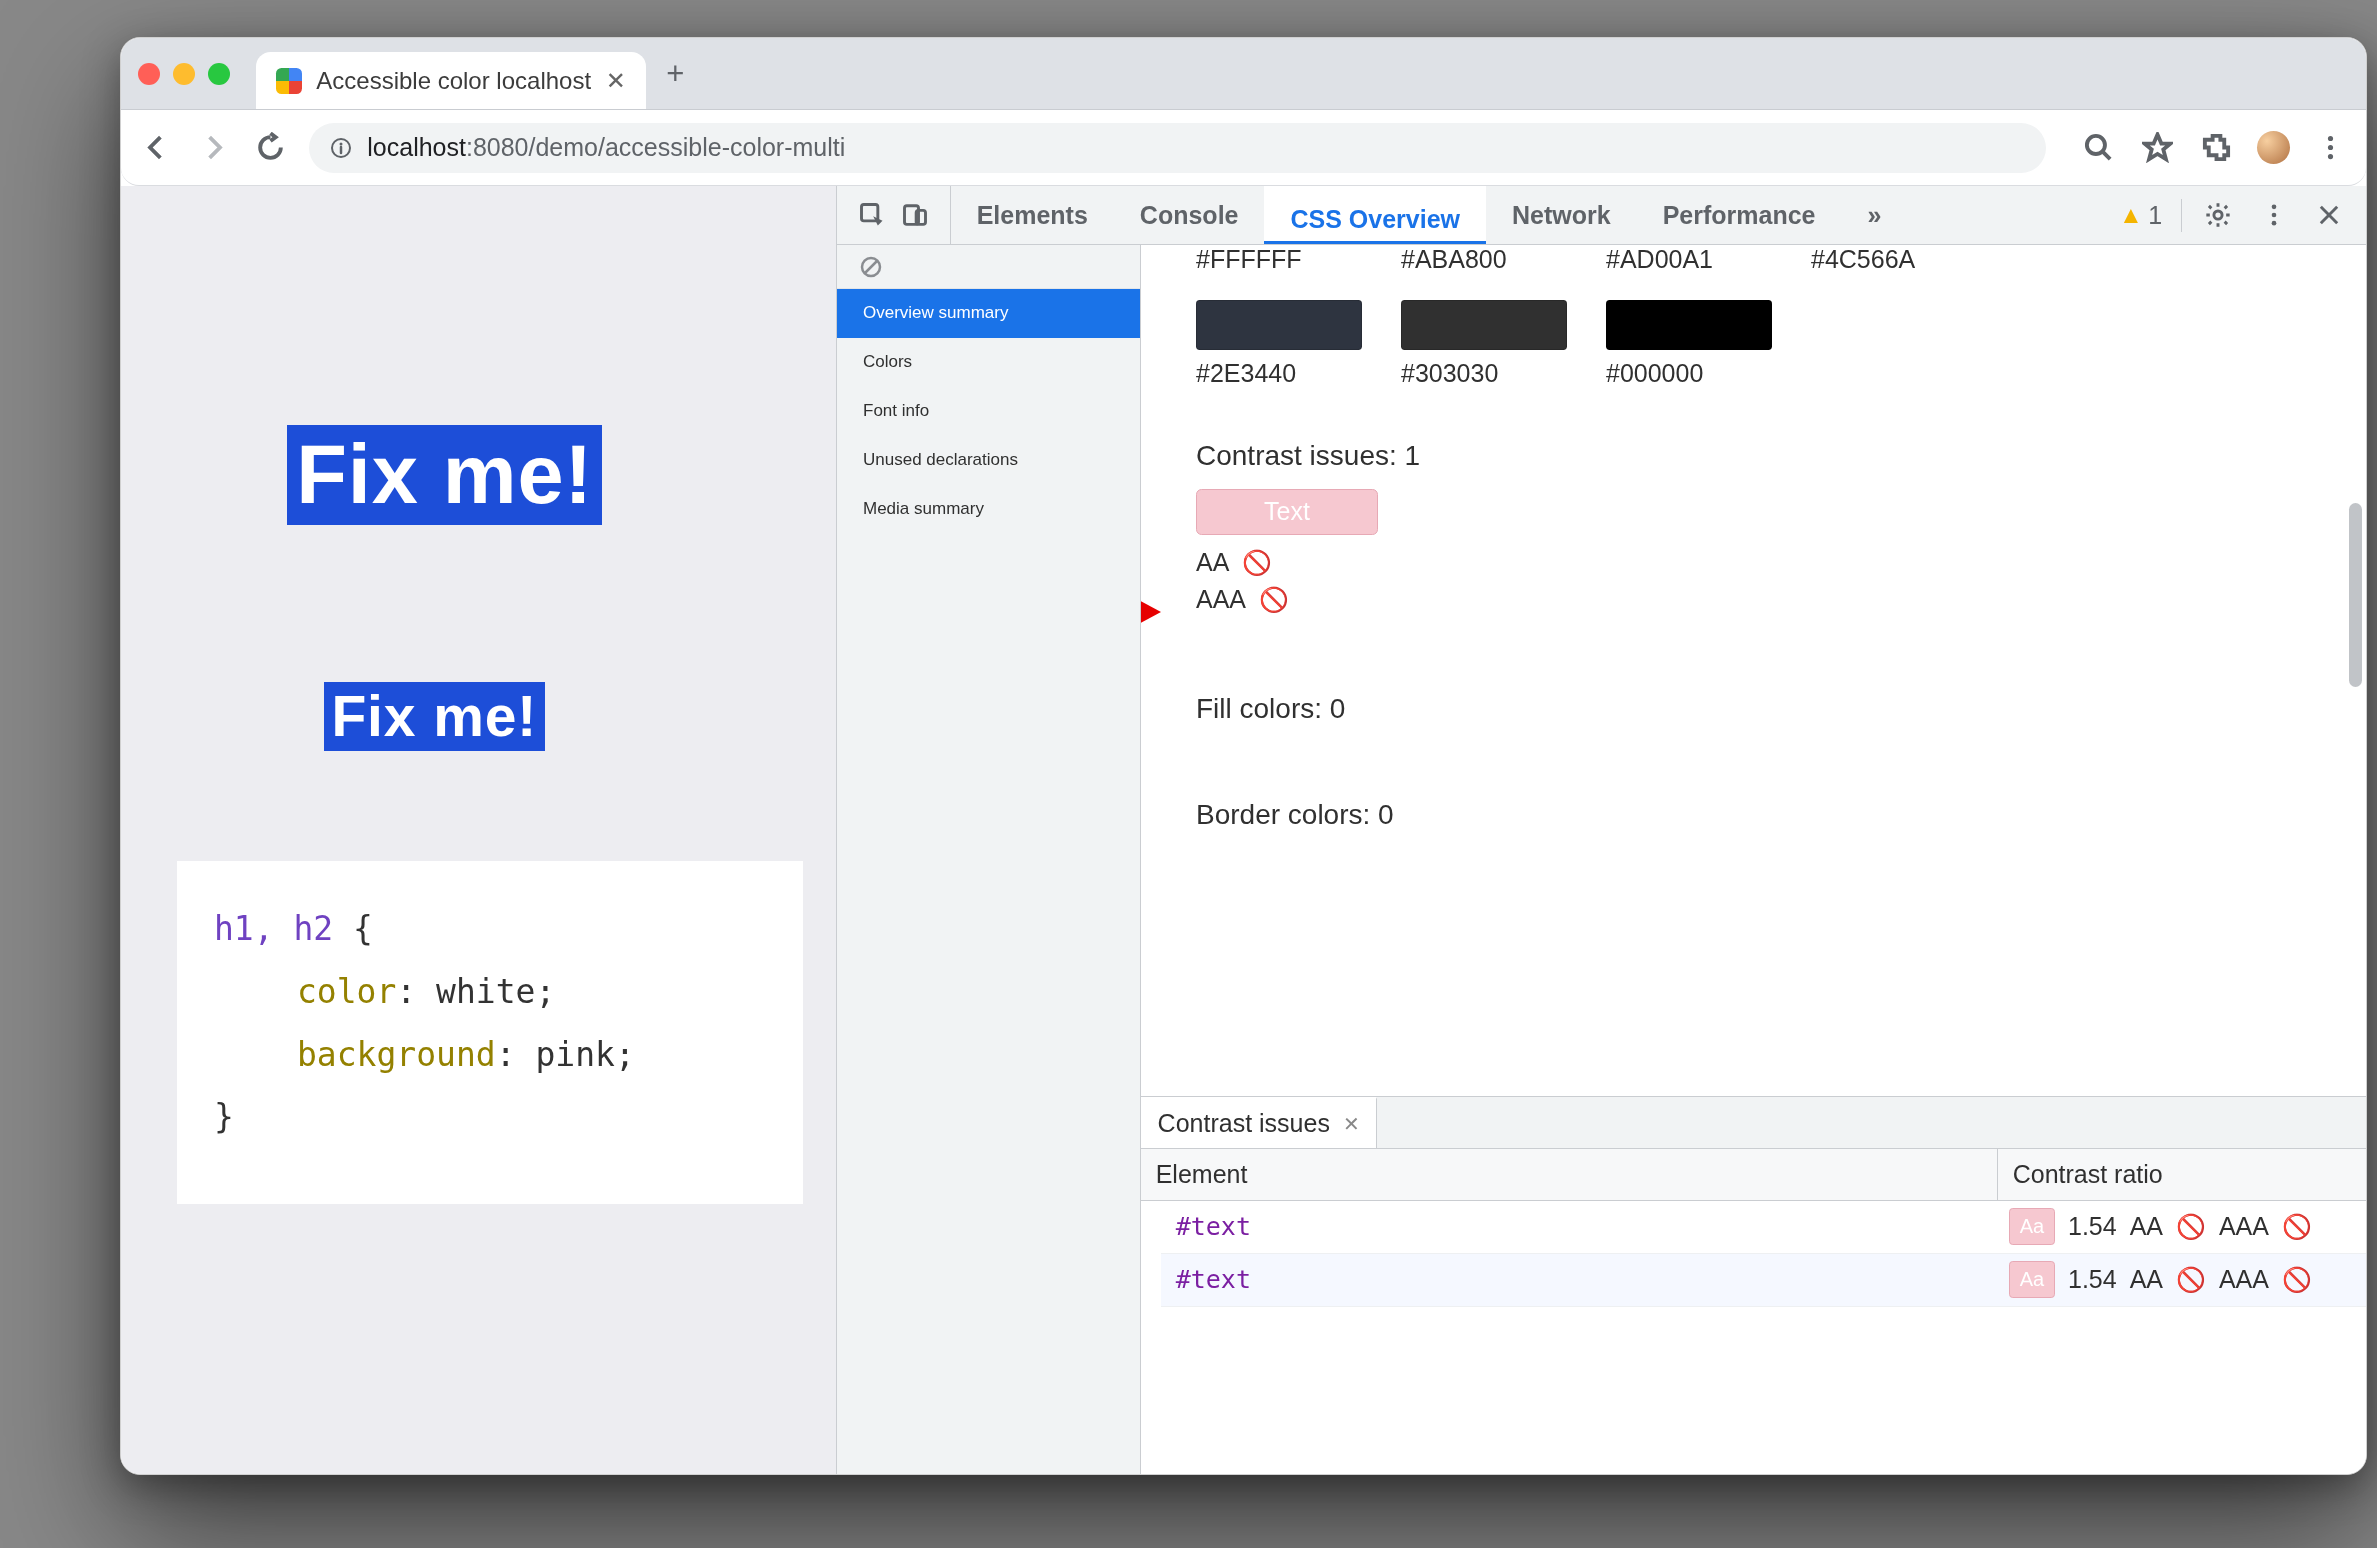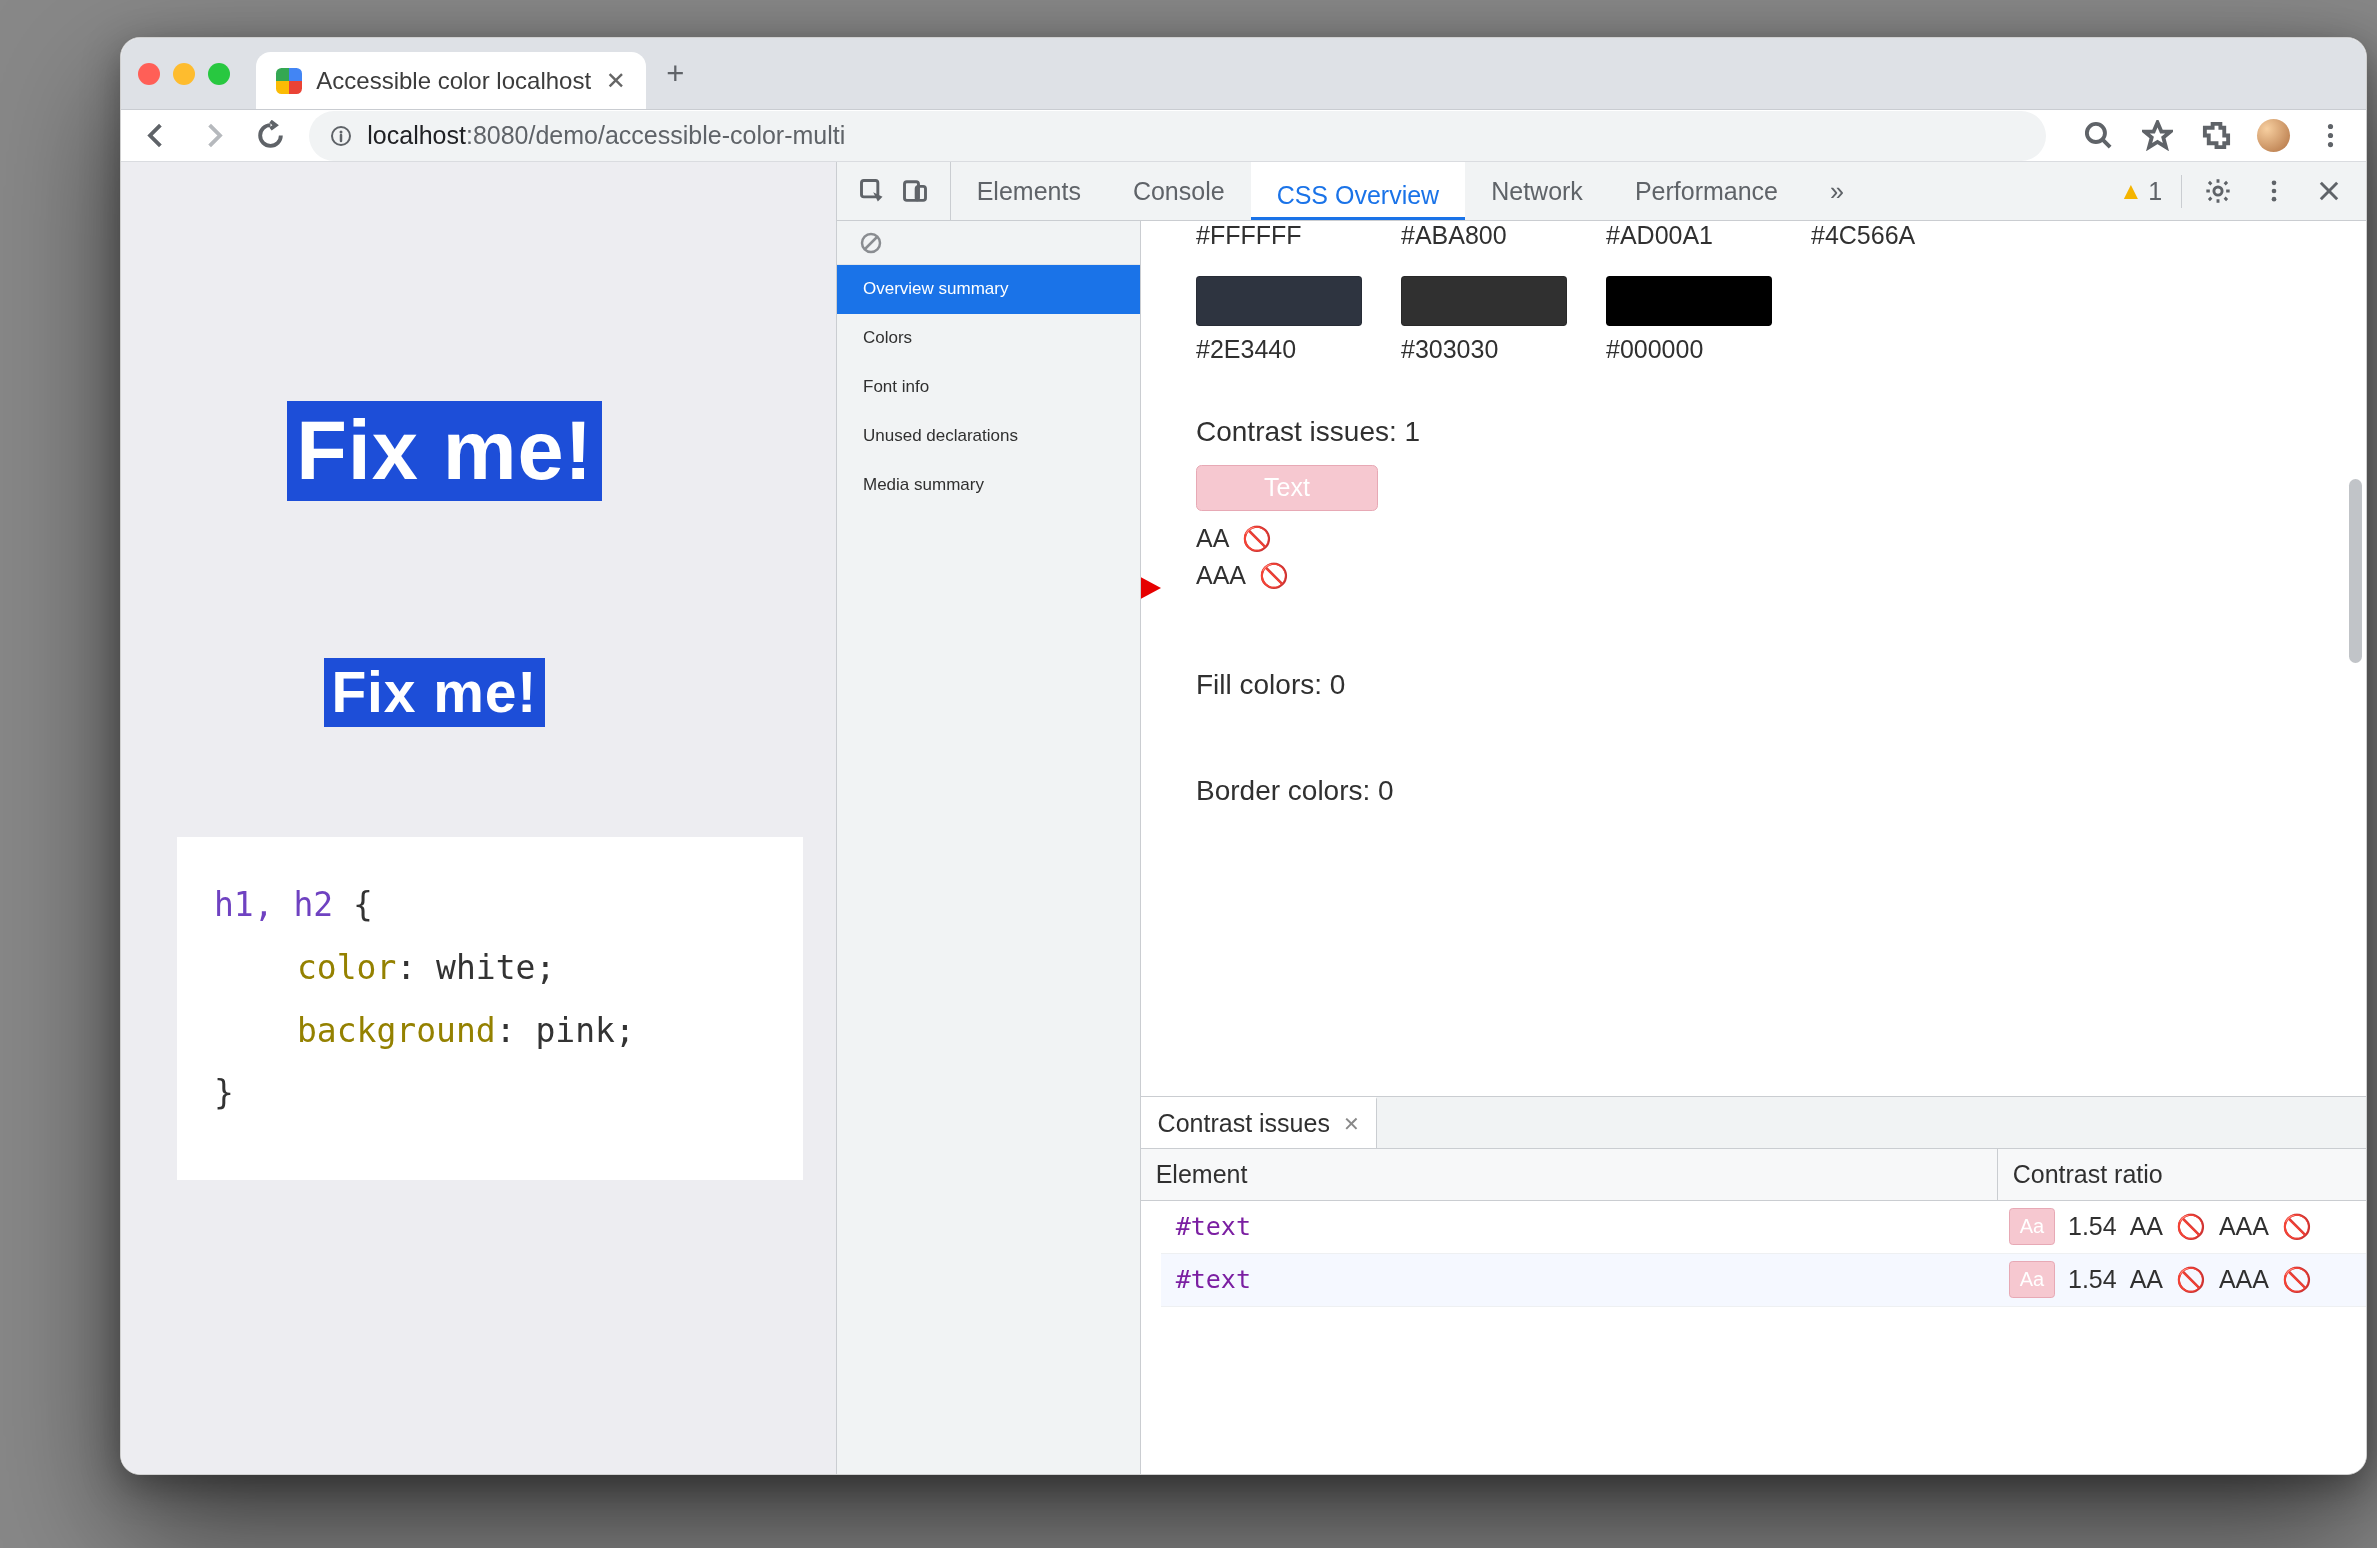--- a/index.html
+++ b/index.html
@@ -58,26 +58,27 @@
     min-width:387px;
   }
   .tab .favicon{
     width:26px;height:26px;border-radius:5.5px;
     background: conic-gradient(#4285f4 0 25%, #ea4335 0 50%, #fbbc05 0 75%, #34a853 0 100%);
   }
   .tab .close-x{color:#666;font-size:24px;margin-left:auto;}
   .newtab{ color:#5f6368; font-size:31px; font-weight:300; margin-left:7.4px;}
   
   .toolbar {
-    height: 52px;
+    height: 76px;
     background:#fff;
     border-bottom:0.9px solid #dadce0;
     display:flex; align-items:center;
     padding:0 16.6px;
     gap:20px;
+    border-radius:18px;
   }
   .tb-btn{ color:#5f6368; display:flex; align-items:center; justify-content:center; width:37px;height:37px;}
   .tb-btn svg{width:31px;height:31px;stroke:#5f6368;fill:none;stroke-width:3;}
   .tb-btn.dim svg{stroke:#b6b9bd;}
   .omnibox{
     flex:1; height:50px; background:#f1f3f4;
     border-radius:25px;
     display:flex; align-items:center;
     padding:0 20px; gap:14.7px;
     font-size:25px; color:#5f6368;
@@ -129,21 +130,21 @@
     height:59px;
     display:flex; align-items:stretch;
     border-bottom:0.9px solid #cacdd1;
     background:#f1f3f4;
     font-size:25px;
     color:#5f6368;
   }
   .dt-left-icons{display:flex;align-items:center;gap:5.5px;padding:0 16.6px;border-right:0.9px solid #cacdd1;}
   .dt-icon-btn{width:37px;height:37px;display:flex;align-items:center;justify-content:center;}
   .dt-icon-btn svg{width:28px;height:28px;stroke:#5f6368;fill:none;stroke-width:2.5;}
-  .dt-tab{padding:12px 26px;display:flex;align-items:center;cursor:default;}
+  .dt-tab{padding:12px 26px;display:flex;align-items:center;cursor:default;font-weight:bold;}
   .dt-tab.active{color:#1a73e8;border-bottom:3.7px solid #1a73e8;background:#fff; padding-bottom:0;}
   .dt-right{margin-left:auto;display:flex;align-items:center;gap:18.4px;padding:0 18.4px;}
   .warn-badge{display:flex;align-items:center;gap:5.5px;color:#5f6368;}
   .warn-tri{color:#f4b400;font-size:24px;}
   .vsep{width:0.9px;height:33px;background:#cacdd1;}
   .dt-body{flex:1;display:flex;min-height:0;}
   .dt-sidebar{
     width:304px;
     border-right:0.9px solid #cacdd1;
     background:#f1f3f4;

